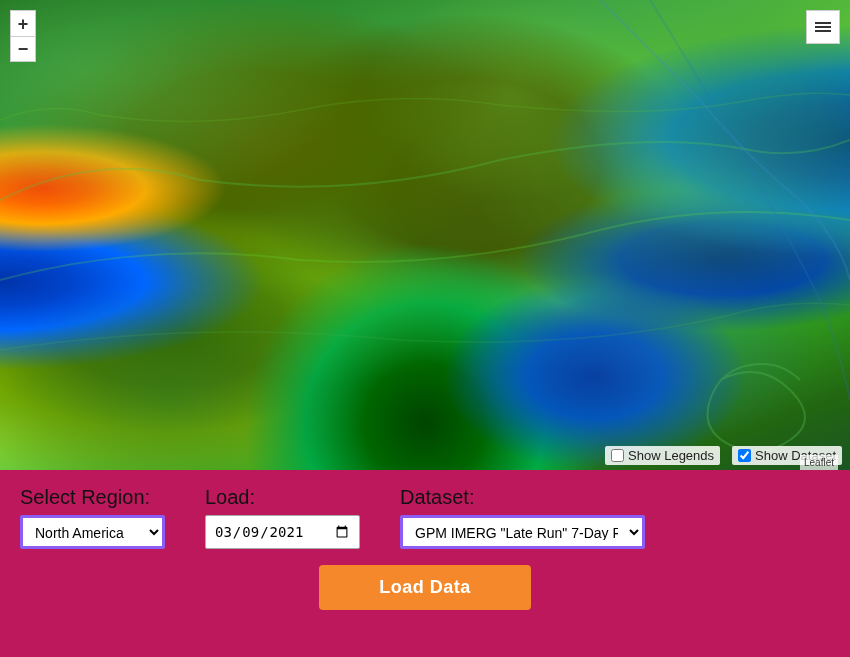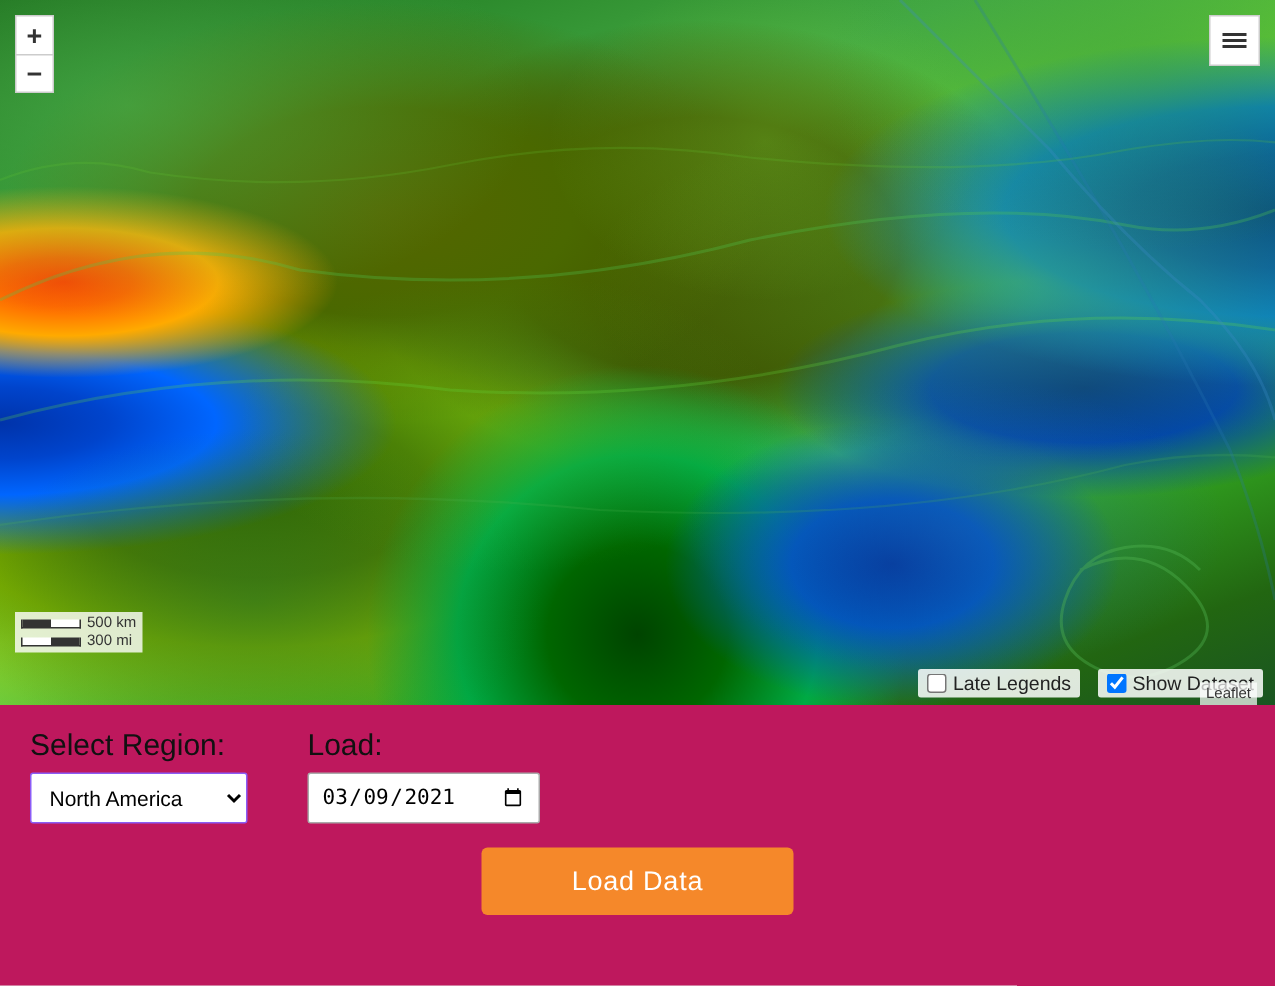--- a/index.html
+++ b/index.html
@@ -191,21 +191,21 @@
 
     .control-label {
       font-size: 20px;
       font-weight: normal;
       color: #111;
     }
 
     .control-select {
       padding: 6px 8px;
       font-size: 14px;
-      border: 1px solid #8b5cf6;
+      border: 3px solid #8b5cf6;
       background: white;
       cursor: pointer;
       border-radius: 2px;
       height: 34px;
     }
 
     .select-region {
       width: 145px;
     }
 
@@ -229,21 +229,21 @@
       justify-content: center;
       margin-top: 8px;
     }
 
     .load-btn {
       background: #f5882a;
       color: white;
       border: none;
       padding: 12px 60px;
       font-size: 18px;
-      font-weight: normal;
+      font-weight: bold;
       cursor: pointer;
       border-radius: 4px;
       letter-spacing: 0.5px;
     }
 
   </style>
 </head>
 <body>
 
 <div id="map-container">
@@ -269,37 +269,25 @@
   </div>
 
   <div class="layers-btn">
     <svg width="20" height="20" viewBox="0 0 20 20" fill="none">
       <rect x="2" y="5" width="16" height="2" fill="#333"></rect>
       <rect x="2" y="9" width="16" height="2" fill="#333"></rect>
       <rect x="2" y="13" width="16" height="2" fill="#333"></rect>
     </svg>
   </div>
 
-  <div class="scale-bar">
-    <div class="scale-line">
-      <div class="scale-row">
-        <div class="scale-ruler" style="background: linear-gradient(to right, #333 50%, white 50%);"></div>
-        <span>500 km</span>
-      </div>
-      <div class="scale-row">
-        <div class="scale-ruler" style="background: linear-gradient(to right, white 50%, #333 50%);"></div>
-        <span>300 mi</span>
-      </div>
-    </div>
-  </div>
 
   <div class="map-bottom-bar">
     <div class="checkbox-group">
       <input type="checkbox" id="show-legends" style="">
-      <label for="show-legends">Late Legends</label>
+      <label for="show-legends">Show Legends</label>
     </div>
     <div class="checkbox-group">
       <input type="checkbox" id="show-controls" checked="" style="">
       <label for="show-controls">Show Dataset</label>
     </div>
     <span class="leaflet-attribution">Leaflet</span>
   </div>
 </div>
 
 <div id="controls-panel">
@@ -316,19 +304,27 @@
         <option>Australia</option>
         <option>Global</option>
       </select>
     </div>
 
     <div class="control-group">
       <span class="control-label">Load:</span>
       <input type="date" class="date-input" value="2021-03-09" style="">
     </div>
 
+    <div class="control-group">
+      <span class="control-label">Dataset:</span>
+      <select class="control-select select-dataset">
+        <option>GPM IMERG "Late Run" 7-Day P</option>
+        <option>GPM IMERG "Early Run" 7-Day P</option>
+        <option>GPM IMERG "Final Run" 7-Day P</option>
+      </select>
+    </div>
 
   </div>
 
   <div class="load-btn-container">
     <button class="load-btn">Load Data</button>
   </div>
 </div>
 
 </body></html>

